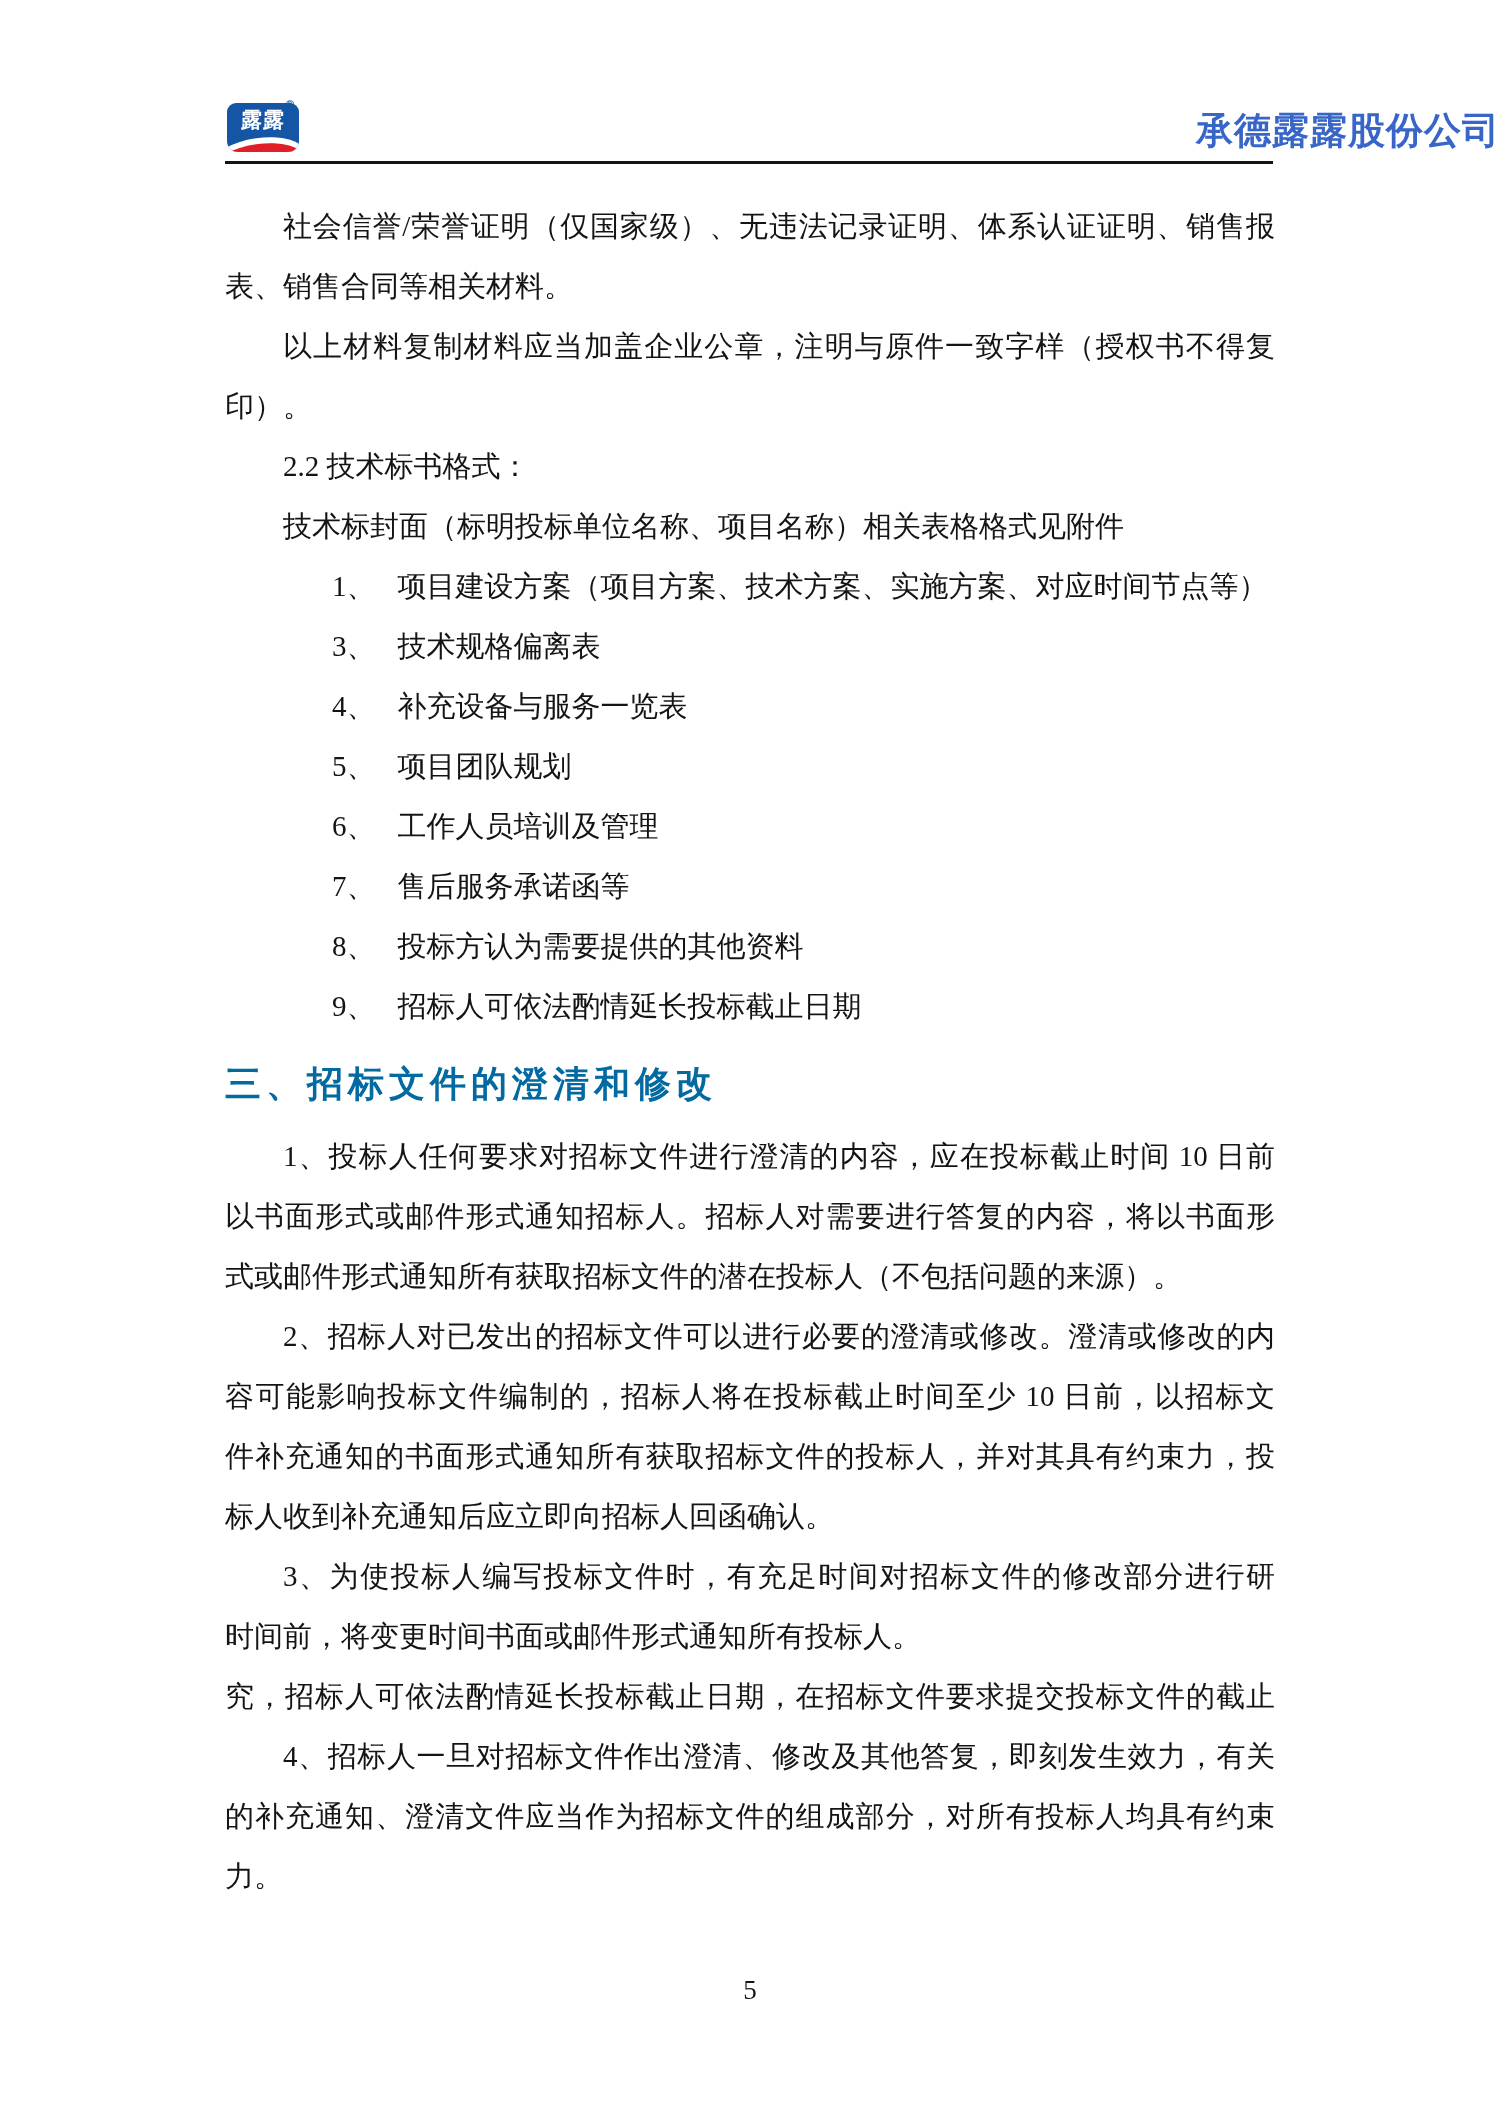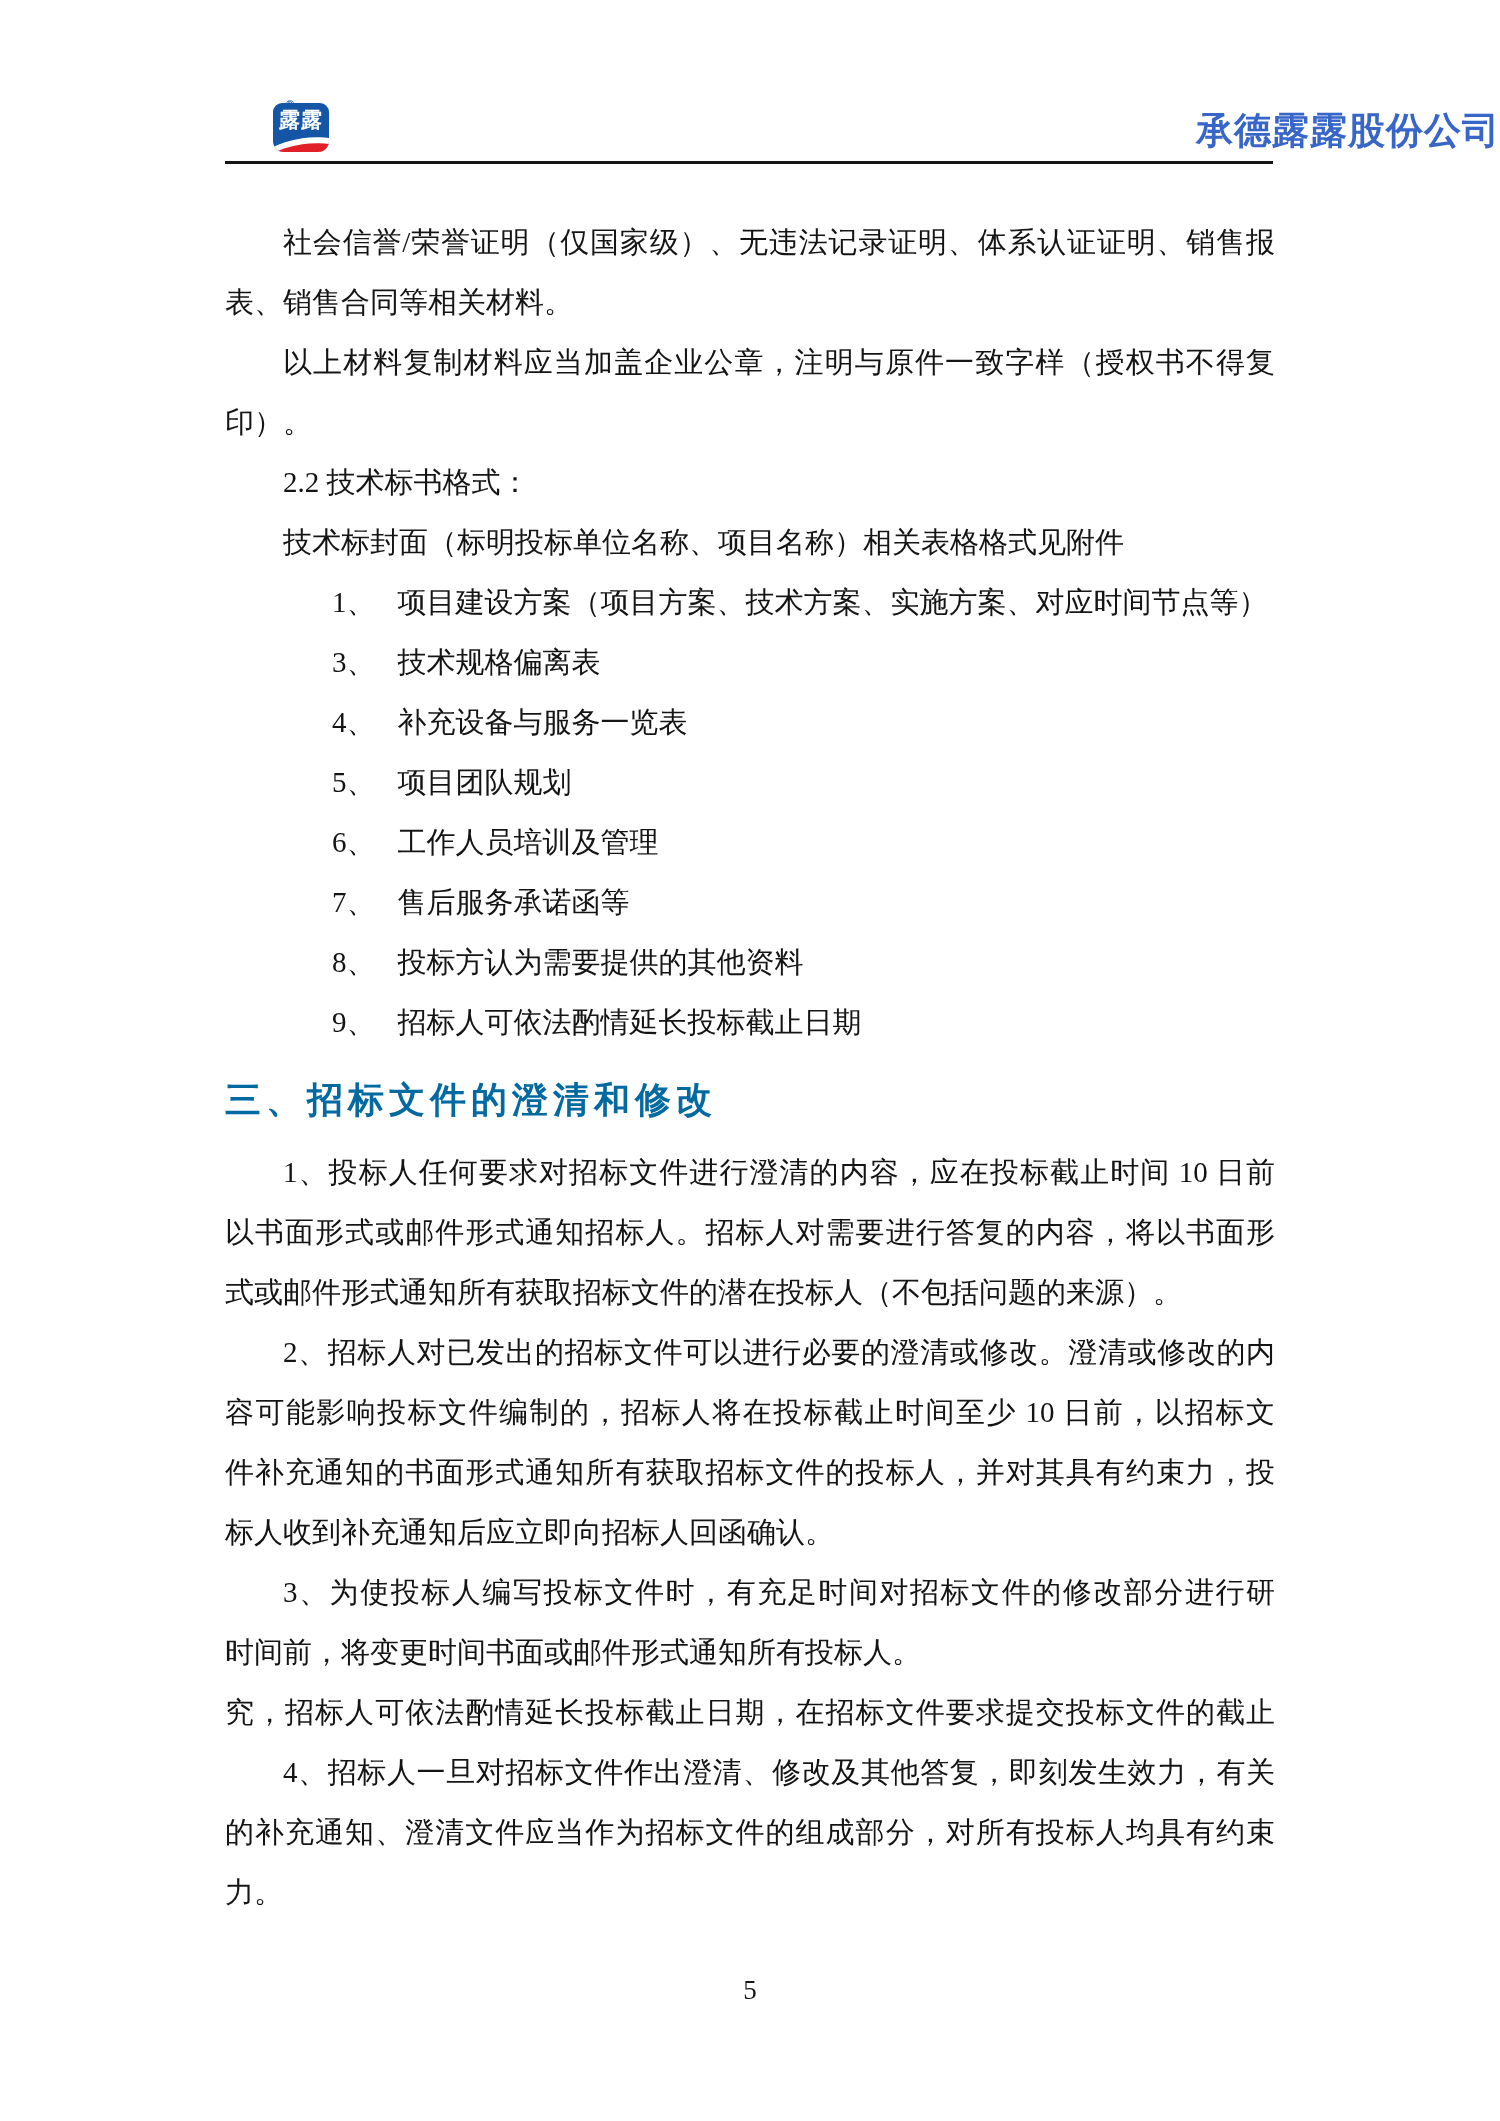--- a/index.html
+++ b/index.html
@@ -6,22 +6,22 @@
   .page{
     position:relative;width:1500px;height:2121px;background:#ffffff;
     margin:0 auto;overflow:hidden;
     font-family:"Liberation Serif","DejaVu Serif",serif;
     color:var(--text,#141414);
   }
   
   .header{position:absolute;top:0;left:0;width:100%;height:170px;}
   .logo{position:absolute;left:227px;top:103px;width:56px;height:49px;}
   .logo-box{
-    position:relative;width:56px;height:49px;overflow:hidden;
-    background:var(--logo_blue,#1456A5);border-radius:9px 9px 11px 11px;margin-left:46px;
+    position:relative;width:72px;height:49px;overflow:hidden;
+    background:var(--logo_blue,#1456A5);border-radius:9px 9px 11px 11px;
   }
   .logo-chars{
     display:block;text-align:center;color:#ffffff;font-weight:bold;
     font-size:21px;line-height:30px;letter-spacing:1px;margin-top:2px;
     font-family:"Liberation Sans","DejaVu Sans",sans-serif;
   }
   .wave{position:absolute;border-radius:50%;}
   .wave-white{bottom:-26px;left:-14px;width:92px;height:40px;background:#ffffff;transform:rotate(-8deg);}
   .wave-red{bottom:-32px;left:-14px;width:92px;height:40px;background:var(--logo_red,#E11F26);transform:rotate(-8deg);}
   .wave-cut{bottom:-42px;left:-20px;width:104px;height:40px;background:#ffffff;transform:rotate(-10deg);}
@@ -29,21 +29,21 @@
     position:absolute;top:-5px;right:-11px;font-size:11px;
     color:var(--logo_blue,#1456A5);font-family:"Liberation Sans",sans-serif;font-weight:bold;
   }
   .company{
     position:absolute;top:110px;left:0;width:100%;text-align:right;
     font-family:"Liberation Sans","DejaVu Sans",sans-serif;font-weight:700;
     font-size:37px;line-height:42px;letter-spacing:1px;color:var(--title_blue,#3765C8);
   }
   .rule{position:absolute;top:161px;left:225px;width:1048px;height:3px;background:var(--rule,#151515);}
   
-  .doc-body{position:absolute;top:212px;left:225px;width:1050px;}
+  .doc-body{position:absolute;top:196px;left:225px;width:1050px;}
   .line{
     line-height:60px;font-size:29px;letter-spacing:0;
     text-align:left;
   }
   .line.first{padding-left:58px;}
   .line.fill{text-align:justify;text-align-last:justify;}
   .line.list{padding-left:107px;}
   .line.list .num{margin-right:22px;}
   .heading-row{
     margin-top:18px;margin-bottom:12px;line-height:60px;

